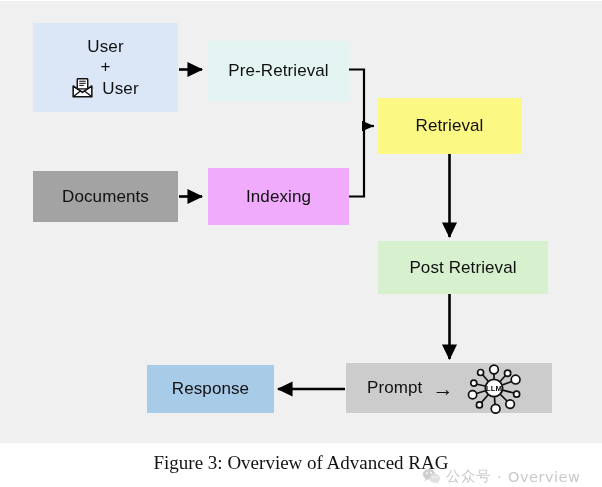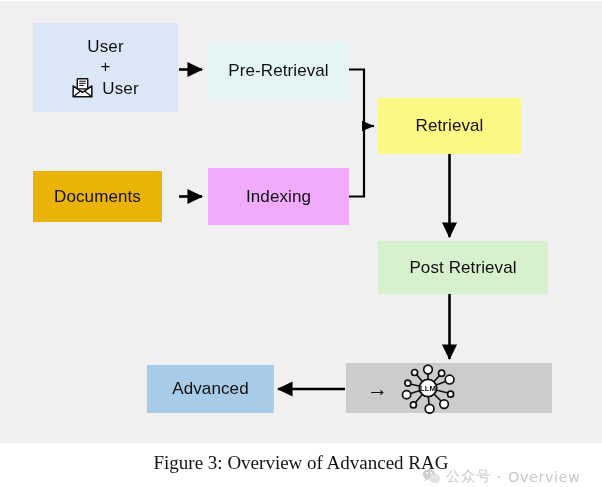--- a/index.html
+++ b/index.html
@@ -54,22 +54,22 @@
 
   #node-pre-retrieval {
     left: 208px; top: 40px; width: 141px; height: 60px;
     background: #e4f4f2;
   }
   #node-retrieval {
     left: 378px; top: 97px; width: 143px; height: 56px;
     background: #fcf884;
   }
   #node-documents {
-    left: 33px; top: 170px; width: 129px; height: 51px;
-    background: #eab308;
+    left: 33px; top: 170px; width: 145px; height: 51px;
+    background: #a3a3a3;
     justify-content: center;
   }
   #node-indexing {
     left: 208px; top: 167px; width: 141px; height: 57px;
     background: #f0abfc;
   }
   #node-post-retrieval {
     left: 378px; top: 240px; width: 170px; height: 53px;
     background: #d7f0cd;
   }
@@ -208,20 +208,21 @@
 
     <div class="node" id="node-indexing">
       <span class="node-label">Indexing</span>
     </div>
 
     <div class="node" id="node-post-retrieval">
       <span class="node-label">Post Retrieval</span>
     </div>
 
     <div class="node" id="node-prompt">
+      <span class="node-label">Prompt</span>
       <span class="arrow-glyph">→</span>
       <span class="llm-icon">
         <svg viewBox="0 0 60 52" width="60" height="52" xmlns="http://www.w3.org/2000/svg">
           <g stroke="#111111" stroke-width="1.7" fill="none">
             <line x1="30" y1="26" x2="30" y2="10"></line>
             <line x1="30" y1="26" x2="42" y2="13"></line>
             <line x1="30" y1="26" x2="49" y2="19"></line>
             <line x1="30" y1="26" x2="50" y2="31"></line>
             <line x1="30" y1="26" x2="44" y2="40"></line>
             <line x1="30" y1="26" x2="31" y2="44"></line>
@@ -242,21 +243,21 @@
             <circle cx="9.8" cy="21.2" r="3.0"></circle>
             <circle cx="16.6" cy="10.5" r="3.0"></circle>
           </g>
           <circle cx="30" cy="26" r="8.6" fill="#ffffff" stroke="#111111" stroke-width="1.9"></circle>
           <text x="30" y="29.3" text-anchor="middle" font-family="Liberation Sans, sans-serif" font-size="7.6" font-weight="bold" fill="#111111">LLM</text>
         </svg>
       </span>
     </div>
 
     <div class="node" id="node-response">
-      <span class="node-label">Advanced</span>
+      <span class="node-label">Response</span>
     </div>
 
   </div>
 
   <div id="caption">Figure 3: Overview of Advanced RAG</div>
 
   <div id="watermark">
     <span class="wechat-icon">
       <svg viewBox="0 0 20 18" width="19" height="17" xmlns="http://www.w3.org/2000/svg">
         <ellipse cx="7.4" cy="6.6" rx="6.6" ry="5.6" fill="#cfcfcf"></ellipse>

